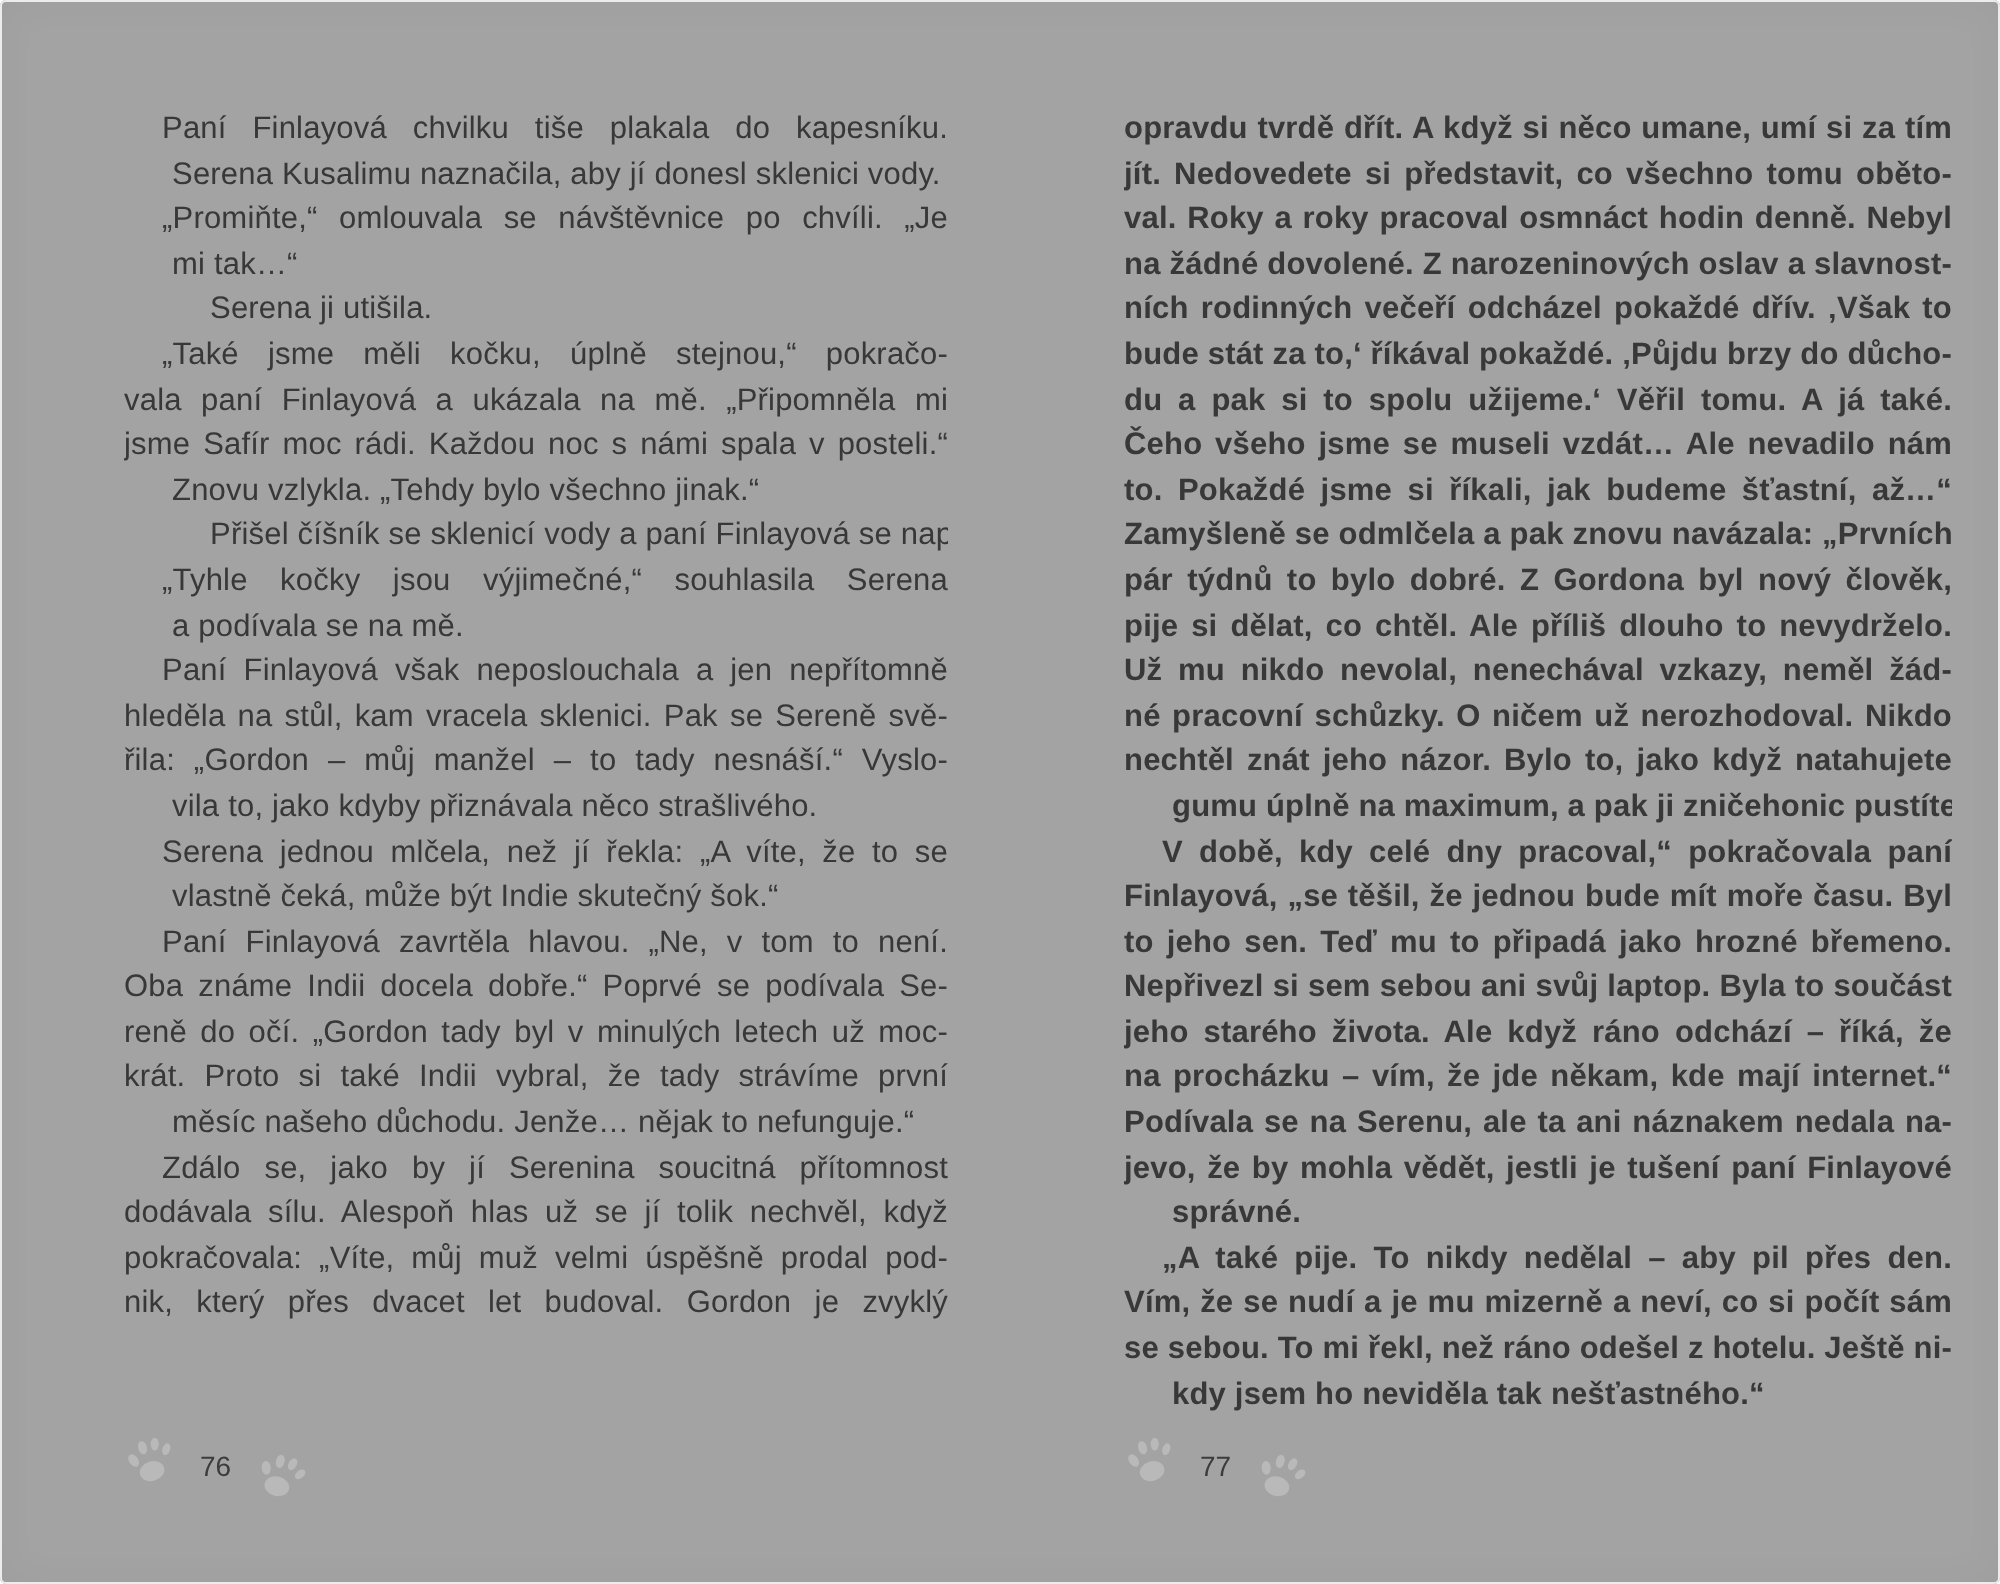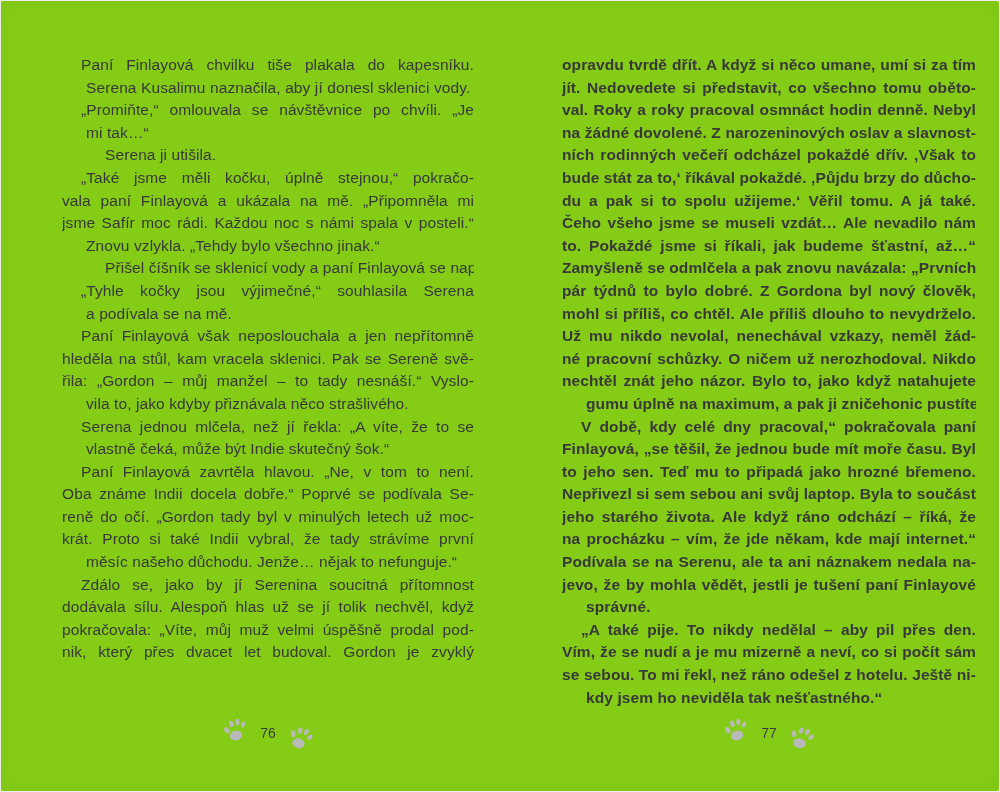--- a/index.html
+++ b/index.html
@@ -7,21 +7,21 @@
     width: 1000px;
     height: 792px;
     background: #ffffff;
     font-family: "Liberation Sans", "DejaVu Sans", sans-serif;
     position: relative;
     overflow: hidden;
   }
   .sheet {
     position: absolute;
     inset: 0;
-    background: #84cc16;
+    background: #a3a3a3;
     box-shadow: inset 0 0 0 1px #ececec, inset 0 0 22px rgba(0,0,0,0.035);
     border-radius: 3px;
   }
   .page-text {
     position: absolute;
     top: 54px;
   }
   .page-text.left  { left: 62px;  width: 412px; }
   .page-text.right { left: 562px; width: 414px; font-weight: bold; }
   .line {
@@ -33,21 +33,20 @@
     white-space: nowrap;
     overflow: hidden;
     letter-spacing: 0.1px;
   }
   .line.last   { text-align-last: left; margin-left: 24px; }
   .line.indent { text-indent: 19px; }
   .footer {
     position: absolute;
     top: 716px;
     display: flex;
-    justify-content: center;
     align-items: flex-start;
     gap: 11px;
   }
   .footer.left  { left: 62px;  width: 412px; }
   .footer.right { left: 562px; width: 414px; }
   .page-num {
     font-size: 14px;
     color: #3c3c3c;
     margin-top: 9px;
   }
@@ -95,21 +94,21 @@
       <div class="line">jít. Nedovedete si představit, co všechno tomu oběto-</div>
       <div class="line">val. Roky a roky pracoval osmnáct hodin denně. Nebyl</div>
       <div class="line">na žádné dovolené. Z narozeninových oslav a slavnost-</div>
       <div class="line">ních rodinných večeří odcházel pokaždé dřív. ‚Však to</div>
       <div class="line">bude stát za to,‘ říkával pokaždé. ‚Půjdu brzy do důcho-</div>
       <div class="line">du a pak si to spolu užijeme.‘ Věřil tomu. A já také.</div>
       <div class="line">Čeho všeho jsme se museli vzdát… Ale nevadilo nám</div>
       <div class="line">to. Pokaždé jsme si říkali, jak budeme šťastní, až…“</div>
       <div class="line">Zamyšleně se odmlčela a pak znovu navázala: „Prvních</div>
       <div class="line">pár týdnů to bylo dobré. Z Gordona byl nový člověk,</div>
-      <div class="line">mohl si příliš, co chtěl. Ale příliš dlouho to nevydrželo.</div>
+      <div class="line">pije si dělat, co chtěl. Ale příliš dlouho to nevydrželo.</div>
       <div class="line">Už mu nikdo nevolal, nenechával vzkazy, neměl žád-</div>
       <div class="line">né pracovní schůzky. O ničem už nerozhodoval. Nikdo</div>
       <div class="line">nechtěl znát jeho názor. Bylo to, jako když natahujete</div>
       <div class="line last">gumu úplně na maximum, a pak ji zničehonic pustíte.</div>
       <div class="line indent">V době, kdy celé dny pracoval,“ pokračovala paní</div>
       <div class="line">Finlayová, „se těšil, že jednou bude mít moře času. Byl</div>
       <div class="line">to jeho sen. Teď mu to připadá jako hrozné břemeno.</div>
       <div class="line">Nepřivezl si sem sebou ani svůj laptop. Byla to součást</div>
       <div class="line">jeho starého života. Ale když ráno odchází – říká, že</div>
       <div class="line">na procházku – vím, že jde někam, kde mají internet.“</div>

